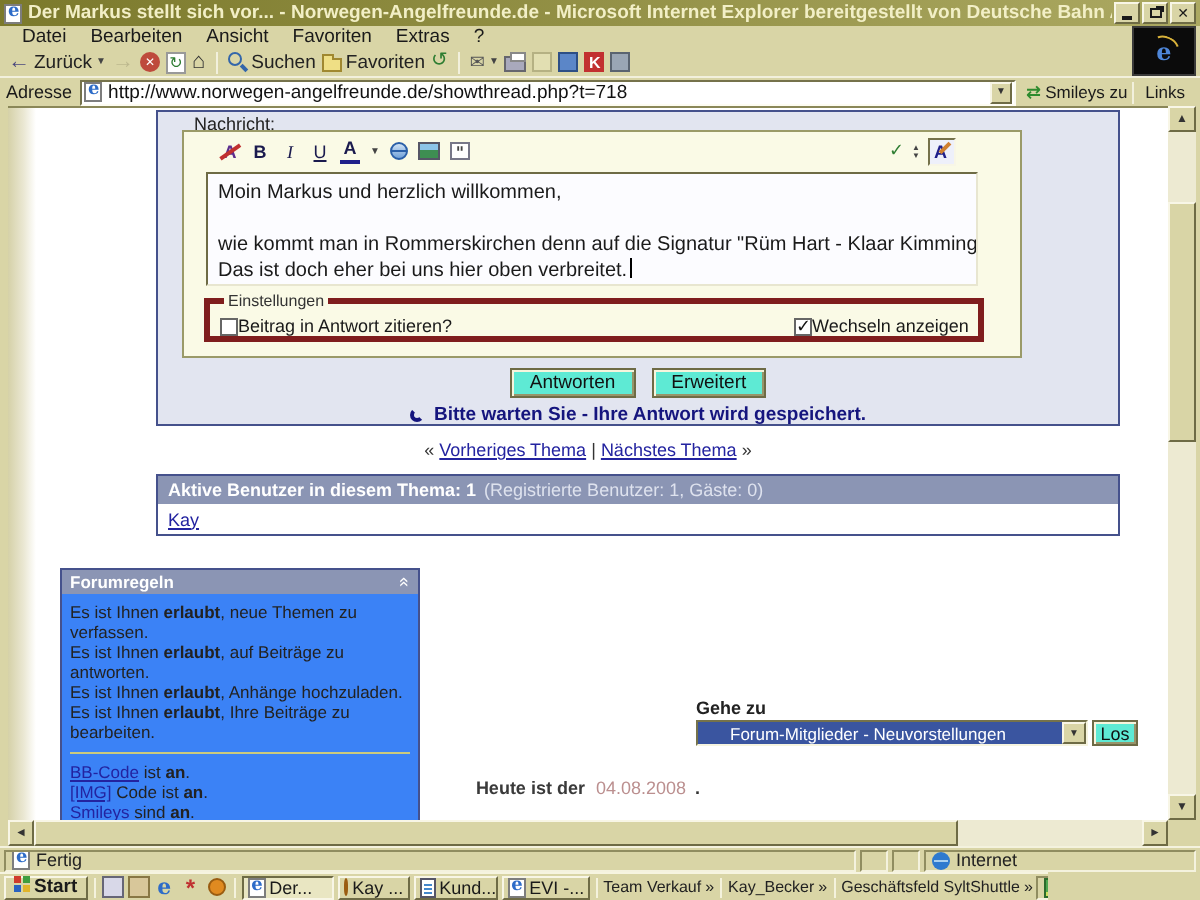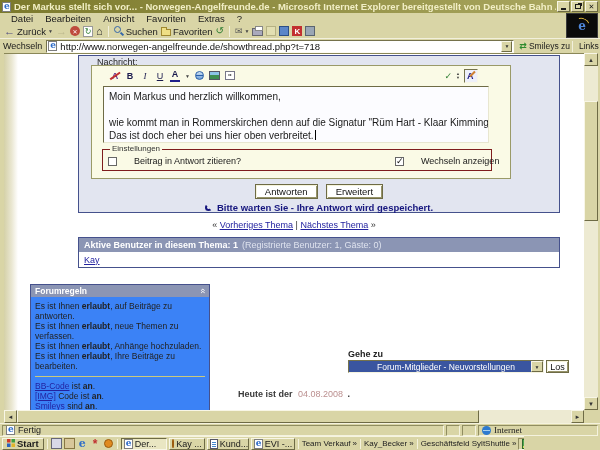--- a/index.html
+++ b/index.html
@@ -100,29 +100,29 @@
   .wysiwyg{width:14px;height:14px;border:1px solid;border-color:#75724B #F8F6E6 #F8F6E6 #75724B;background:#EEF0FA;
            position:relative;color:#20208A;font:bold 9px "Liberation Sans",sans-serif;display:flex;align-items:center;justify-content:flex-start;padding-left:2px;}
   .wysiwyg::after{content:"";position:absolute;right:1px;top:3px;width:7px;height:2px;background:#D08030;transform:rotate(-45deg);}
 
   .ed-text{position:absolute;left:11px;top:20px;width:386px;height:57px;background:#FCFCFF;
            border:1px solid;border-color:#6E6B45 #E8E6D0 #E8E6D0 #6E6B45;padding:3px 5px;
            font-size:10px;line-height:13px;color:#1a1a1a;overflow:hidden;}
   .ed-line{min-height:13px;white-space:nowrap;}
   .caret{display:inline-block;width:1px;height:10px;background:#000;vertical-align:-1px;margin-left:1px;}
 
-  .ed-settings{position:absolute;left:10px;top:83px;width:390px;height:22px;border:1px solid #7f1d1d;}
+  .ed-settings{position:absolute;left:10px;top:83px;width:390px;height:22px;border:3px solid #7f1d1d;}
   .legend{position:absolute;top:-5px;left:7px;font-size:8px;color:#333;background:#FAFAE6;padding:0 2px;line-height:8px;}
-  .opt{position:absolute;top:6px;display:flex;align-items:center;gap:17px;font-size:9px;color:#1a1a1a;white-space:nowrap;}
+  .opt{position:absolute;top:6px;display:flex;align-items:center;gap:0;font-size:9px;color:#1a1a1a;white-space:nowrap;}
   .opt-left{left:5px;} .opt-right{left:292px;}
   .checkbox{width:9px;height:9px;background:#fff;border:1px solid #666;position:relative;flex:none;}
   .checkbox.checked::after{content:"✓";position:absolute;left:0px;top:-2px;font-size:9px;font-weight:bold;color:#111;}
 
   .action-row{position:absolute;left:0;right:0;top:128px;display:flex;justify-content:center;gap:8px;}
-  .pbtn{height:15px;padding:0 9px;background:#ffffff;border:1px solid #6E6B45;
+  .pbtn{height:15px;padding:0 9px;background:#5eead4;border:1px solid #6E6B45;
         box-shadow:inset 1px 1px 0 #F6F4DC, inset -1px -1px 0 #97946A;
         font-size:9.5px;display:flex;align-items:center;color:#111;white-space:nowrap;}
   .saving-row{position:absolute;left:0;right:0;top:146px;display:flex;justify-content:center;align-items:center;gap:5px;}
   .spinner{width:7px;height:7px;border:2px solid transparent;border-left-color:#15157E;border-bottom-color:#15157E;border-radius:50%;flex:none;}
   .saving-text{font-size:9.5px;font-weight:bold;color:#15157E;}
 
   .thread-nav{position:absolute;left:0;width:580px;top:166px;text-align:center;font-size:9px;color:#333;}
   .link{color:#2323A0;text-decoration:underline;cursor:pointer;}
 
   .active-panel{position:absolute;left:74px;top:183px;width:482px;border:1px solid #45518C;background:#fff;}
@@ -134,21 +134,21 @@
   .rules-box{position:absolute;left:26px;top:230px;width:180px;border:1px solid #45518C;background:#3b82f6;}
   .rb-header{height:12px;background:#8B95B4;display:flex;align-items:center;padding:0 4px;}
   .rb-title{flex:1;font-size:8.5px;font-weight:bold;color:#fff;}
   .rb-collapse{color:#fff;font-size:9px;transform:rotate(90deg);line-height:8px;}
   .rb-body{padding:4px 4px 5px;font-size:8.5px;line-height:10px;color:#222;}
   .rb-hr{height:1px;background:#CACA7E;margin:5px 0 4px;}
 
   .goto-label{position:absolute;left:344px;top:295px;font-size:9px;font-weight:bold;color:#222;}
   .goto-select{position:absolute;left:344px;top:306px;width:196px;height:13px;
                border:1px solid;border-color:#75724B #F6F4E0 #F6F4E0 #75724B;background:#3A55A0;display:flex;align-items:center;}
-  .goto-text{flex:1;color:#fff;font-size:8.5px;padding-left:28px;white-space:nowrap;overflow:hidden;}
+  .goto-text{flex:1;color:#fff;font-size:8.5px;padding-left:16px;white-space:nowrap;overflow:hidden;}
   .goto-arrow{flex:none;width:12px;height:11px;display:flex;align-items:center;justify-content:center;font-size:5px;color:#333;}
   .goto-go{position:absolute;left:542px;top:306px;width:23px;height:13px;justify-content:center;font-size:9px;padding:0;}
 
   .date-row{position:absolute;left:0;width:580px;top:335px;text-align:center;font-size:9px;color:#333;}
   .date-prefix{font-weight:bold;color:#3a3a3a;margin-right:3px;}
   .date-value{color:#BB8F8F;}
   .date-suffix{margin-left:2px;font-weight:bold;}
 
   
   .vscroll{position:absolute;left:584px;top:53px;width:14px;height:357px;background:#EDEAD2;}
@@ -158,21 +158,21 @@
   .hscroll{position:absolute;left:4px;top:410px;width:580px;height:13px;background:#EDEAD2;}
   .hs-btn{position:absolute;top:0;width:13px;height:13px;display:flex;align-items:center;justify-content:center;font-size:6px;color:#333;}
   .hs-left{left:0;} .hs-right{right:0;}
   .hs-thumb{position:absolute;left:13px;top:0;width:462px;height:13px;}
   .corner{position:absolute;left:584px;top:410px;width:14px;height:13px;background:#D9D5A6;}
 
   
   .statusbar{position:absolute;left:0;top:423px;width:600px;height:13px;background:#D9D5A6;
              display:flex;align-items:center;padding:0 2px;gap:2px;border-top:1px solid #F4F2DE;}
   .sb-panel{height:11px;display:flex;align-items:center;font-size:9px;color:#222;padding:0 3px;gap:3px;white-space:nowrap;overflow:hidden;}
-  .sb-main{flex:1;} .sb-s{width:14px;flex:none;} .sb-net{width:120px;flex:none;font-family:Liberation Serif, serif;}
+  .sb-main{flex:1;} .sb-s{width:14px;flex:none;} .sb-net{width:136px;flex:none;}
   .globe2{width:9px;height:9px;border-radius:50%;background:#2E7ACF;position:relative;flex:none;}
   .globe2::after{content:"";position:absolute;left:1px;top:4px;width:7px;height:1px;background:#A8D0F0;}
 
   
   .taskbar{position:absolute;left:0;top:436px;width:524px;height:14px;background:#D9D5A6;border-top:1px solid #F6F4E0;
            display:flex;align-items:center;padding:0 2px;gap:2px;overflow:hidden;}
   .start-btn{height:12px;display:flex;align-items:center;gap:2px;padding:0 4px;font-size:9.5px;font-weight:bold;flex:none;}
   .tb-vsep{width:1px;height:10px;background:#9A9768;border-right:1px solid #F4F2DC;margin:0 1px;flex:none;}
   .ql-ico{width:11px;height:11px;display:flex;align-items:center;justify-content:center;flex:none;font-size:9px;}
   .ql-desktop{background:#D8D8E8;border:1px solid #667;}
@@ -256,21 +256,21 @@
       <span class="drop-carat">▼</span>
     </span>
     <span class="print-ico"></span>
     <span class="edit-ico"></span>
     <span class="msgr-ico"></span>
     <span class="kasp-ico">K</span>
     <span class="misc-ico"></span>
   </div>
 
   <div class="addressbar">
-    <span class="addr-label">Wechseln</span>
+    <span class="addr-label">Adresse</span>
     <span class="addr-input inputs">
       <span class="page-ico"></span>
       <span class="addr-url">http://www.norwegen-angelfreunde.de/showthread.php?t=718</span>
       <span class="addr-drop raised">▼</span>
     </span>
     <span class="go-ico">⇄</span>
     <span class="addr-go">Smileys zu</span>
     <span class="tb-sep"></span>
     <span class="addr-links">
       <span>Links</span>
@@ -353,22 +353,22 @@
         <span class="link">Kay</span>
       </div>
     </div>
 
     <div class="rules-box">
       <div class="rb-header">
         <span class="rb-title">Forumregeln</span>
         <span class="rb-collapse">«</span>
       </div>
       <div class="rb-body">
+        <div><span>Es ist Ihnen </span><b>erlaubt</b><span>, neue Themen zu verfassen.</span></div>
         <div><span>Es ist Ihnen </span><b>erlaubt</b><span>, auf Beiträge zu antworten.</span></div>
-        <div><span>Es ist Ihnen </span><b>erlaubt</b><span>, neue Themen zu verfassen.</span></div>
         <div><span>Es ist Ihnen </span><b>erlaubt</b><span>, Anhänge hochzuladen.</span></div>
         <div><span>Es ist Ihnen </span><b>erlaubt</b><span>, Ihre Beiträge zu bearbeiten.</span></div>
         <div class="rb-hr"></div>
         <div><span class="link">BB-Code</span><span> ist </span><b>an</b><span>.</span></div>
         <div><span class="link">[IMG]</span><span> Code ist </span><b>an</b><span>.</span></div>
         <div><span class="link">Smileys</span><span> sind </span><b>an</b><span>.</span></div>
 
       </div>
     </div>
 

